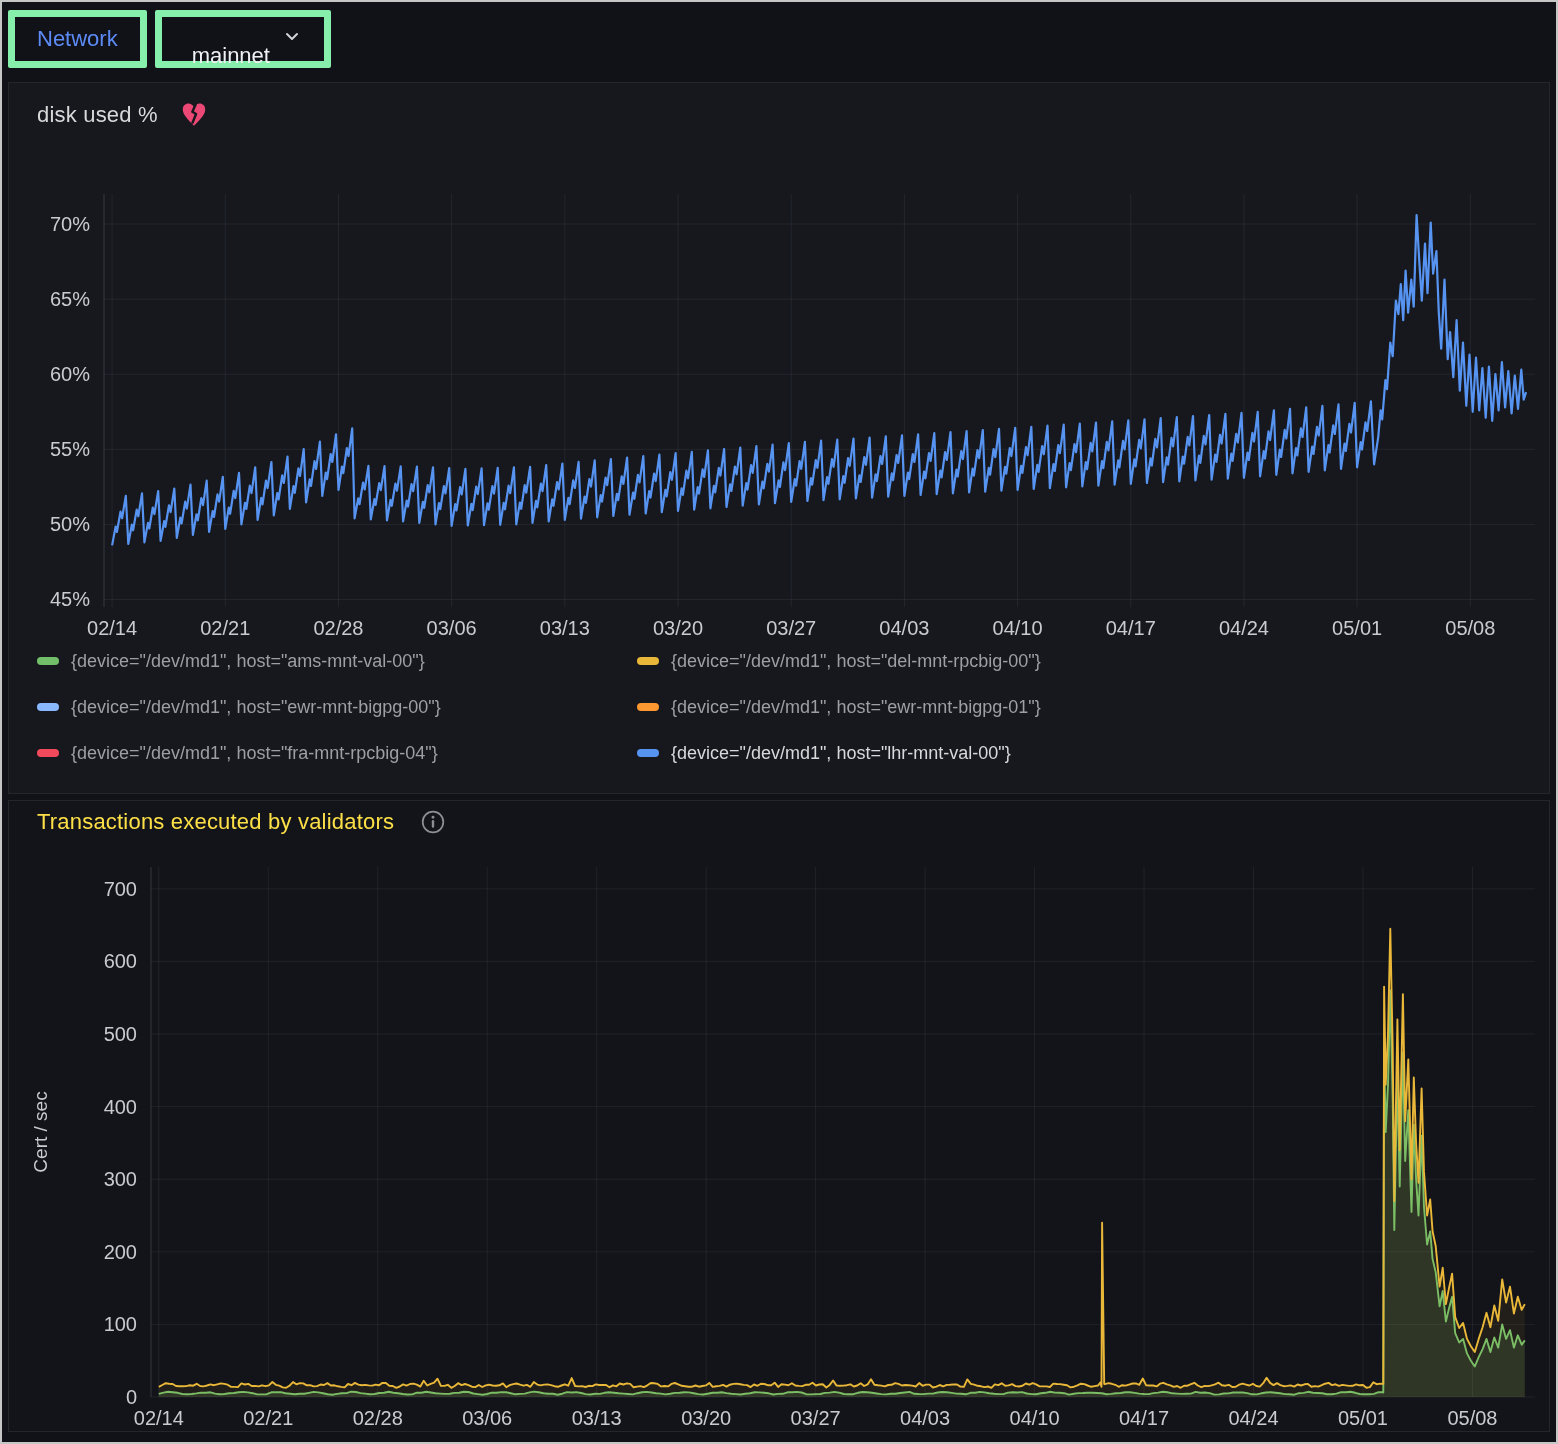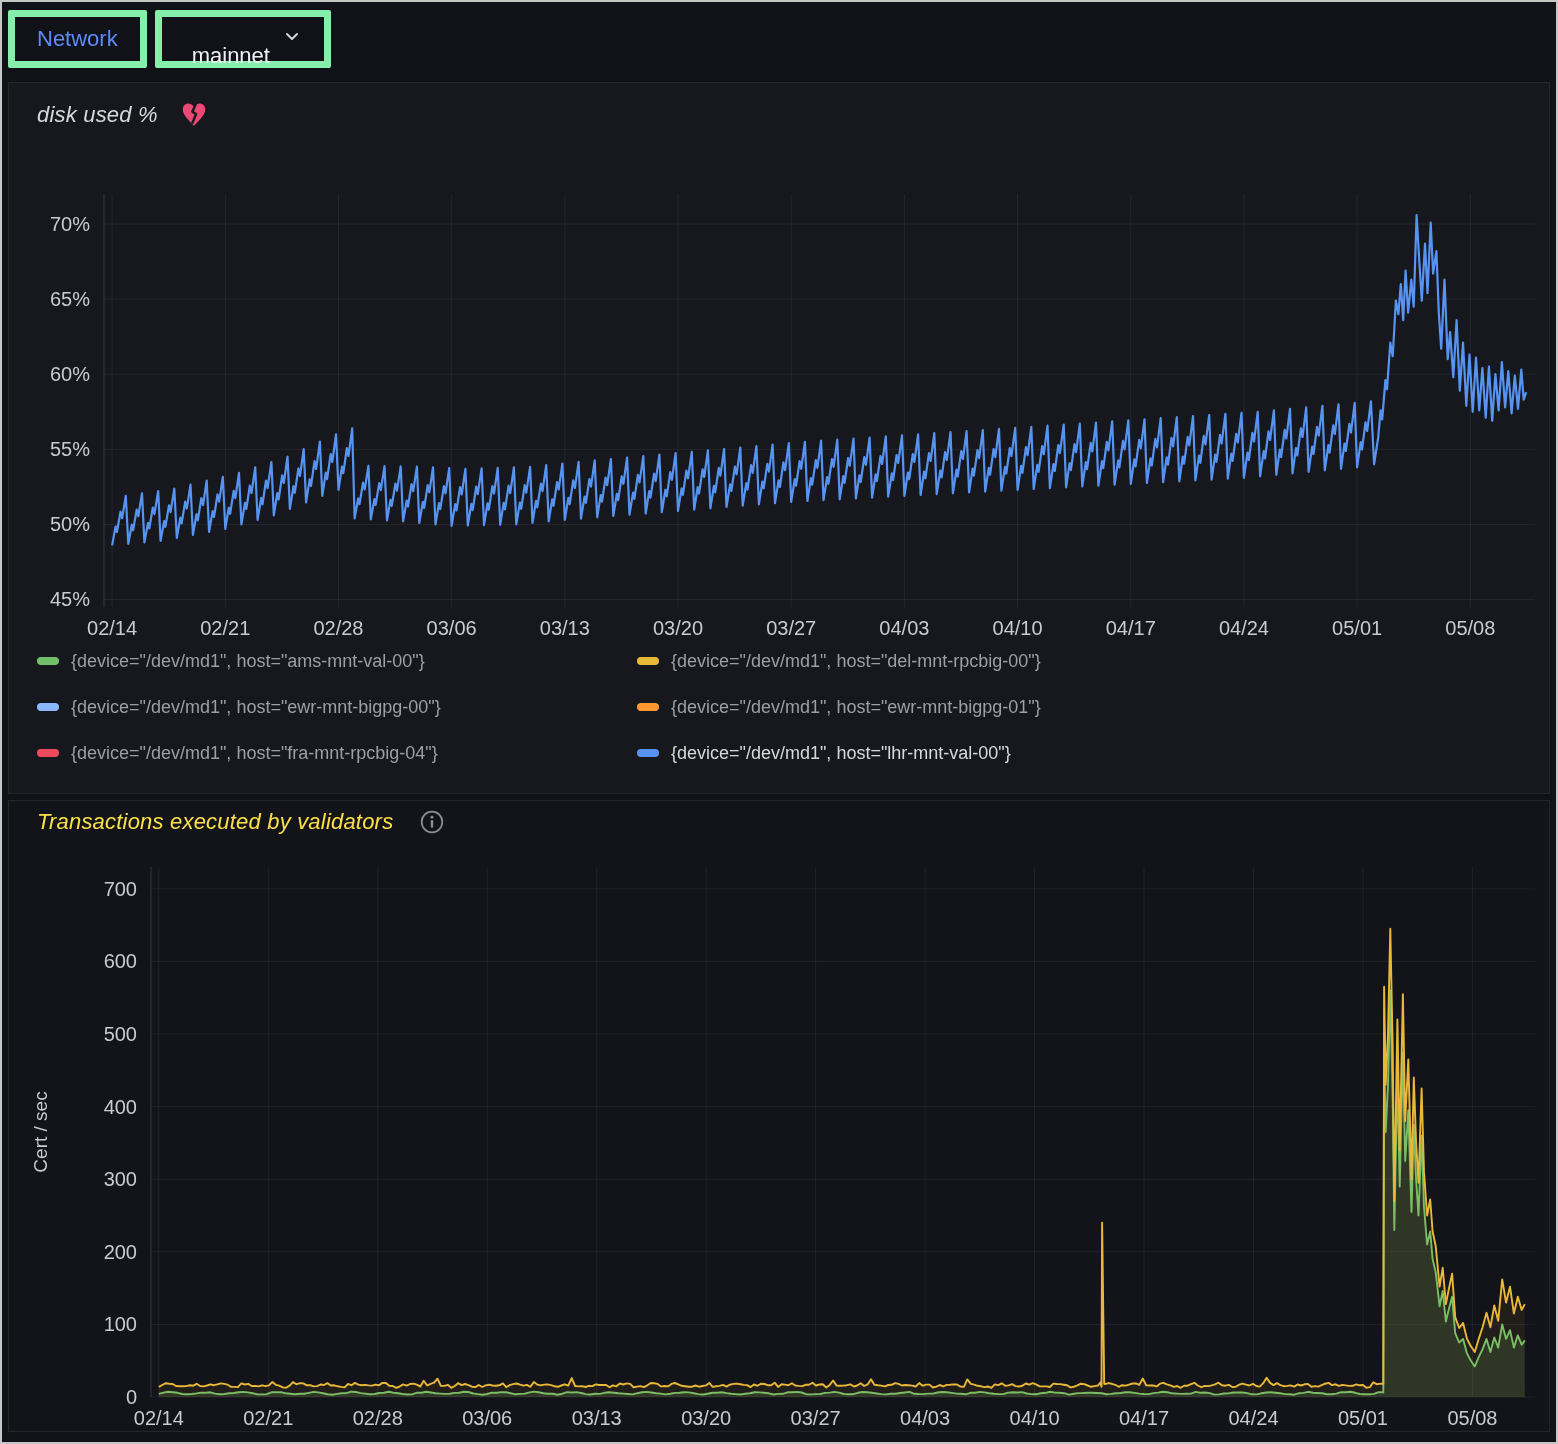--- a/index.html
+++ b/index.html
@@ -18,21 +18,21 @@
     font-size:22px;font-weight:500;background:#101218;margin-top:2px;
   }
   .ctrl-label{color:#5d8bf6;}
   .ctrl-value{color:#eef0f4;margin-left:8px;cursor:pointer;margin-top:34px;}
   .chev{margin-left:12px;display:inline-block;}
   
   .panel{position:relative;margin-top:6px;border:1px solid #24262c;box-sizing:border-box;}
   .panel1{height:712px;background:#16181e;}
   .panel2{height:632px;background:#131419;}
   .panel-title-row{position:absolute;left:28px;top:18px;display:flex;align-items:center;z-index:3;}
-  .panel-title{font-size:22px;font-weight:500;color:#d8d9da;letter-spacing:.2px;font-style:italic;}
+  .panel-title{font-size:22px;font-weight:500;color:#d8d9da;letter-spacing:.2px;}
   .panel2 .panel-title{color:#fde047;}
   .title-icon{margin-left:22px;display:inline-flex;}
   svg.chart{position:absolute;left:0;top:0;}
   
   .legend{position:absolute;left:28px;top:568px;right:20px;z-index:3;
     display:grid;grid-template-columns:600px 1fr;row-gap:26px;}
   .legend-item{display:flex;align-items:flex-start;font-size:18px;color:#9d9fa5;cursor:pointer;line-height:20px;}
   .legend-item .swatch{width:22px;height:8px;border-radius:4px;margin:6px 12px 0 0;flex:0 0 aupx;flex-shrink:0;}
   .legend-item.hl{color:#d8d9da;}
 </style>

